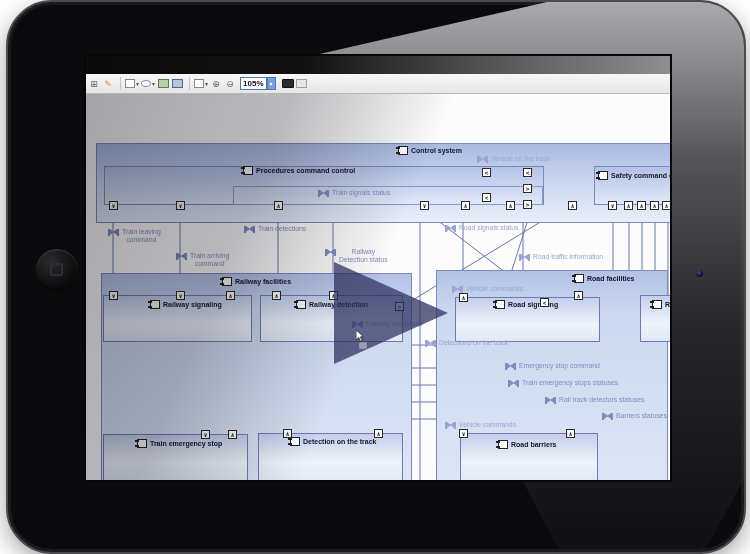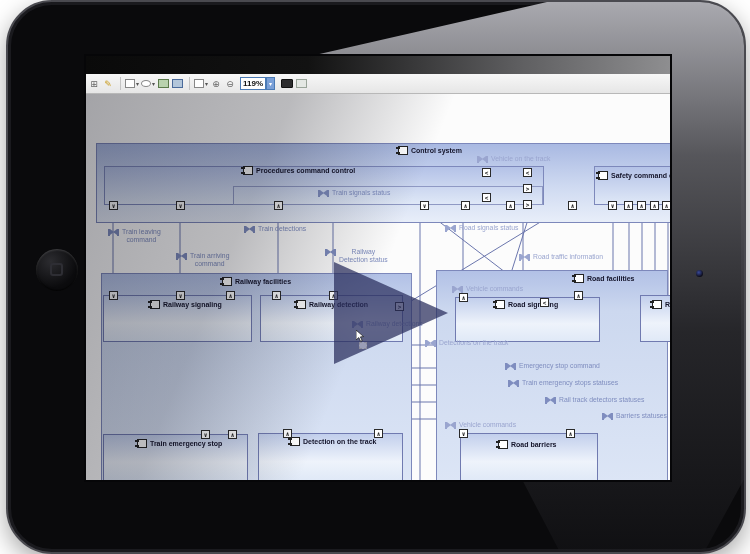--- a/index.html
+++ b/index.html
@@ -124,21 +124,21 @@
           <span class="icon-img2"></span>
         </span>
         <span class="tb-sep"></span>
         <span class="tb-i">
           <span class="icon-sq"></span>
           <span class="tb-dd">▾</span>
         </span>
         <span class="tb-i">⊕</span>
         <span class="tb-i">⊖</span>
         <span class="zoom-wrap" style="display:inline-flex;align-items:center;margin-left:2px;">
-        <span class="zoom-box">119%</span>
+        <span class="zoom-box">105%</span>
           <span class="zoom-dd">▾</span>
       </span>
       <span class="tb-i" style="margin-left:6px;">
           <span class="icon-photo-dark"></span>
         </span>
       <span class="tb-i">
           <span class="icon-photo-light"></span>
         </span>
     </div>
 

